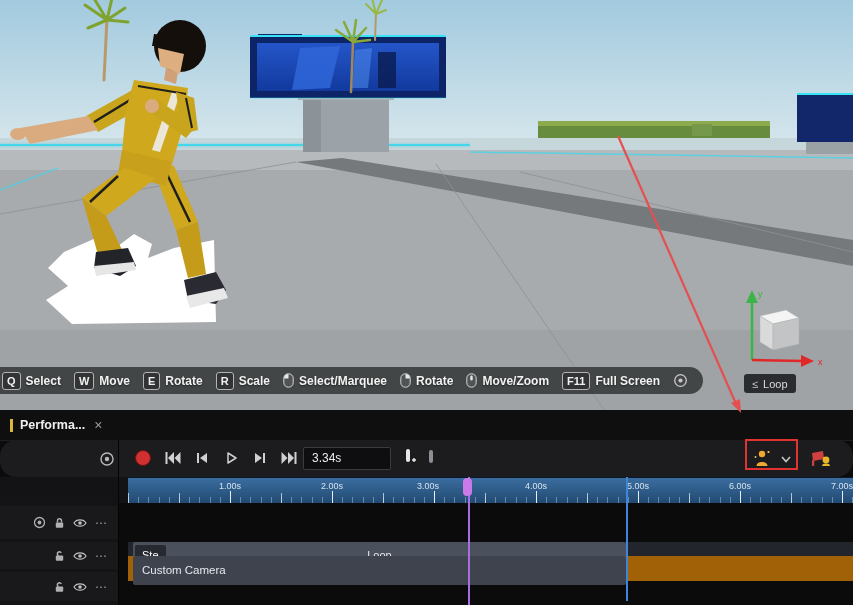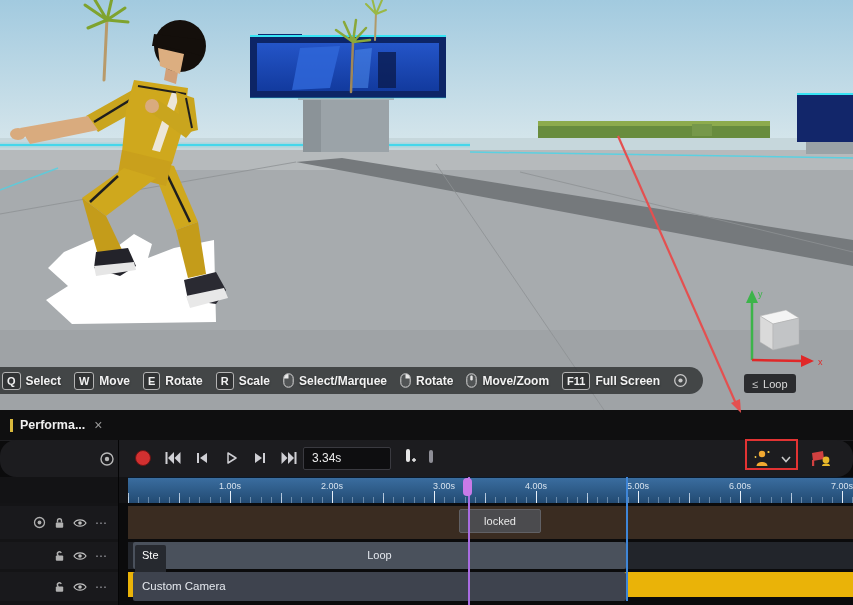--- a/index.html
+++ b/index.html
@@ -60,21 +60,21 @@
   .tracks{position:absolute;top:93px;left:0;right:0;bottom:0;}
   .thead{position:absolute;left:0;top:0;width:118px;bottom:0;background:#141416;}
   .thead-row{position:absolute;left:0;width:118px;background:#19191c;display:flex;
              align-items:center;justify-content:flex-end;gap:8px;padding-right:10px;
              box-sizing:border-box;}
   .hr1{top:3px;height:33px;} .hr2{top:39px;height:27px;} .hr3{top:69px;height:29px;}
   .more-dots{color:#9c9ca2;font-size:12px;letter-spacing:1px;line-height:10px;}
   .trow{position:absolute;left:128px;right:0;}
   .trow1{top:3px;height:33px;background:#3a2c21;}
   .trow2{top:39px;height:27px;background:#22252b;}
-  .trow3{top:69px;height:25px;background:#eab308;}
+  .trow3{top:53px;height:25px;background:#a16207;}
   .locked-tag{position:absolute;left:331px;top:3px;width:82px;height:24px;background:#4b4b4e;
               border:1px solid #616165;border-radius:2px;color:#e8e8e8;font-size:11px;
               display:flex;align-items:center;justify-content:center;box-sizing:border-box;}
   .clip2{position:absolute;left:5px;top:0;width:493px;height:27px;background:#4a515c;border-radius:2px;}
   .clip3{position:absolute;left:5px;top:0;width:493px;height:29px;background:#3e434e;border-radius:2px;}
   .ste-chip{position:absolute;left:2px;top:3px;height:33px;padding:0 7px;background:#26292f;
             border-radius:2px;color:#ffffff;font-size:11px;line-height:21px;}
   .loop-label{position:absolute;left:0;right:0;text-align:center;line-height:27px;
               font-size:11px;color:#e4e8ee;}
   .cam-label{padding-left:9px;line-height:29px;font-size:11.5px;color:#e4e8ee;}
@@ -329,21 +329,21 @@
     <div class="ruler">
       <span class="tick-major" style="left:102px"></span>
       <span class="tick-major" style="left:204px"></span>
       <span class="tick-major" style="left:306px"></span>
       <span class="tick-major" style="left:408px"></span>
       <span class="tick-major" style="left:510px"></span>
       <span class="tick-major" style="left:612px"></span>
       <span class="tick-major" style="left:714px"></span>
       <span class="tick-label" style="left:102px">1.00s</span>
       <span class="tick-label" style="left:204px">2.00s</span>
-      <span class="tick-label" style="left:316px">3.00s</span>
+      <span class="tick-label" style="left:300px">3.00s</span>
       <span class="tick-label" style="left:408px">4.00s</span>
       <span class="tick-label" style="left:510px">5.00s</span>
       <span class="tick-label" style="left:612px">6.00s</span>
       <span class="tick-label" style="left:714px">7.00s</span>
     </div>
 
     <div class="tracks">
       <div class="thead">
         <div class="thead-row hr1">
           <svg width="13" height="13" viewBox="0 0 13 13">
@@ -377,23 +377,20 @@
             <rect x="1.8" y="5.5" width="7.4" height="5.2" rx="1" fill="#b0b0b0"></rect>
           </svg>
           <svg width="14" height="10" viewBox="0 0 14 10">
             <path d="M1,5 C3.5,0.8 10.5,0.8 13,5 C10.5,9.2 3.5,9.2 1,5 Z" fill="none" stroke="#c0c0c0" stroke-width="1.2"></path>
             <circle cx="7" cy="5" r="1.8" fill="#c0c0c0"></circle>
           </svg>
           <span class="more-dots">⋯</span>
         </div>
       </div>
 
-      <div class="trow trow1">
-        <div class="locked-tag">locked</div>
-      </div>
       <div class="trow trow2">
         <div class="clip2">
           <span class="loop-label">Loop</span>
           <span class="ste-chip">Ste</span>
         </div>
       </div>
       <div class="trow trow3">
         <div class="clip3">
           <div class="cam-label">Custom Camera</div>
         </div>

